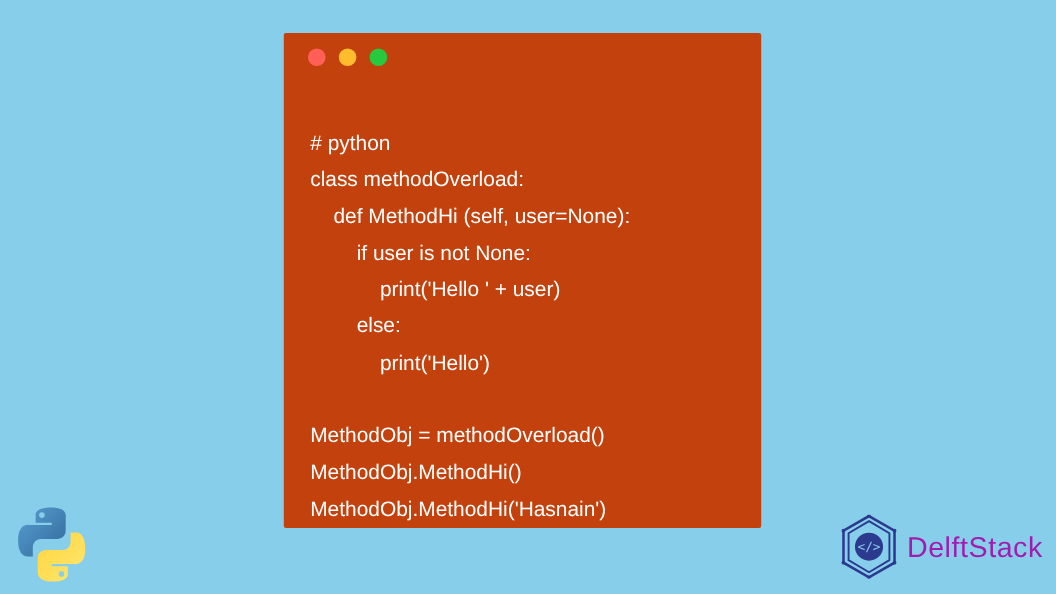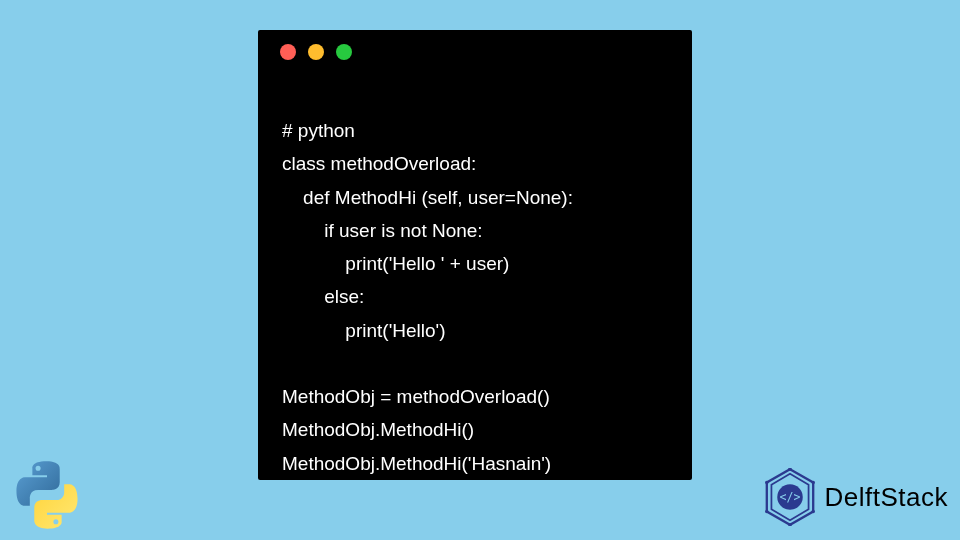--- a/index.html
+++ b/index.html
@@ -14,21 +14,21 @@
     position: relative;
     font-family: Arial, Helvetica, sans-serif;
     overflow: hidden;
   }
   .code-window {
     position: absolute;
     left: 258px;
     top: 30px;
     width: 434px;
     height: 450px;
-    background: #000000;
+    background: #c2410c;
     border-radius: 2px;
   }
   .titlebar {
     height: 44px;
     display: flex;
     align-items: center;
     padding-left: 22px;
     gap: 12px;
   }
   .dot {
@@ -62,21 +62,21 @@
     align-items: center;
     gap: 6px;
   }
   .delftstack-icon {
     width: 58px;
     height: 58px;
   }
   .delftstack-text {
     font-size: 26px;
     font-weight: 500;
-    color: #000000;
+    color: #a21caf;
     letter-spacing: 0.5px;
   }
 </style>
 </head>
 <body>
 
 <div class="code-window">
   <div class="titlebar">
     <div class="dot dot-red"></div>
     <div class="dot dot-yellow"></div>

